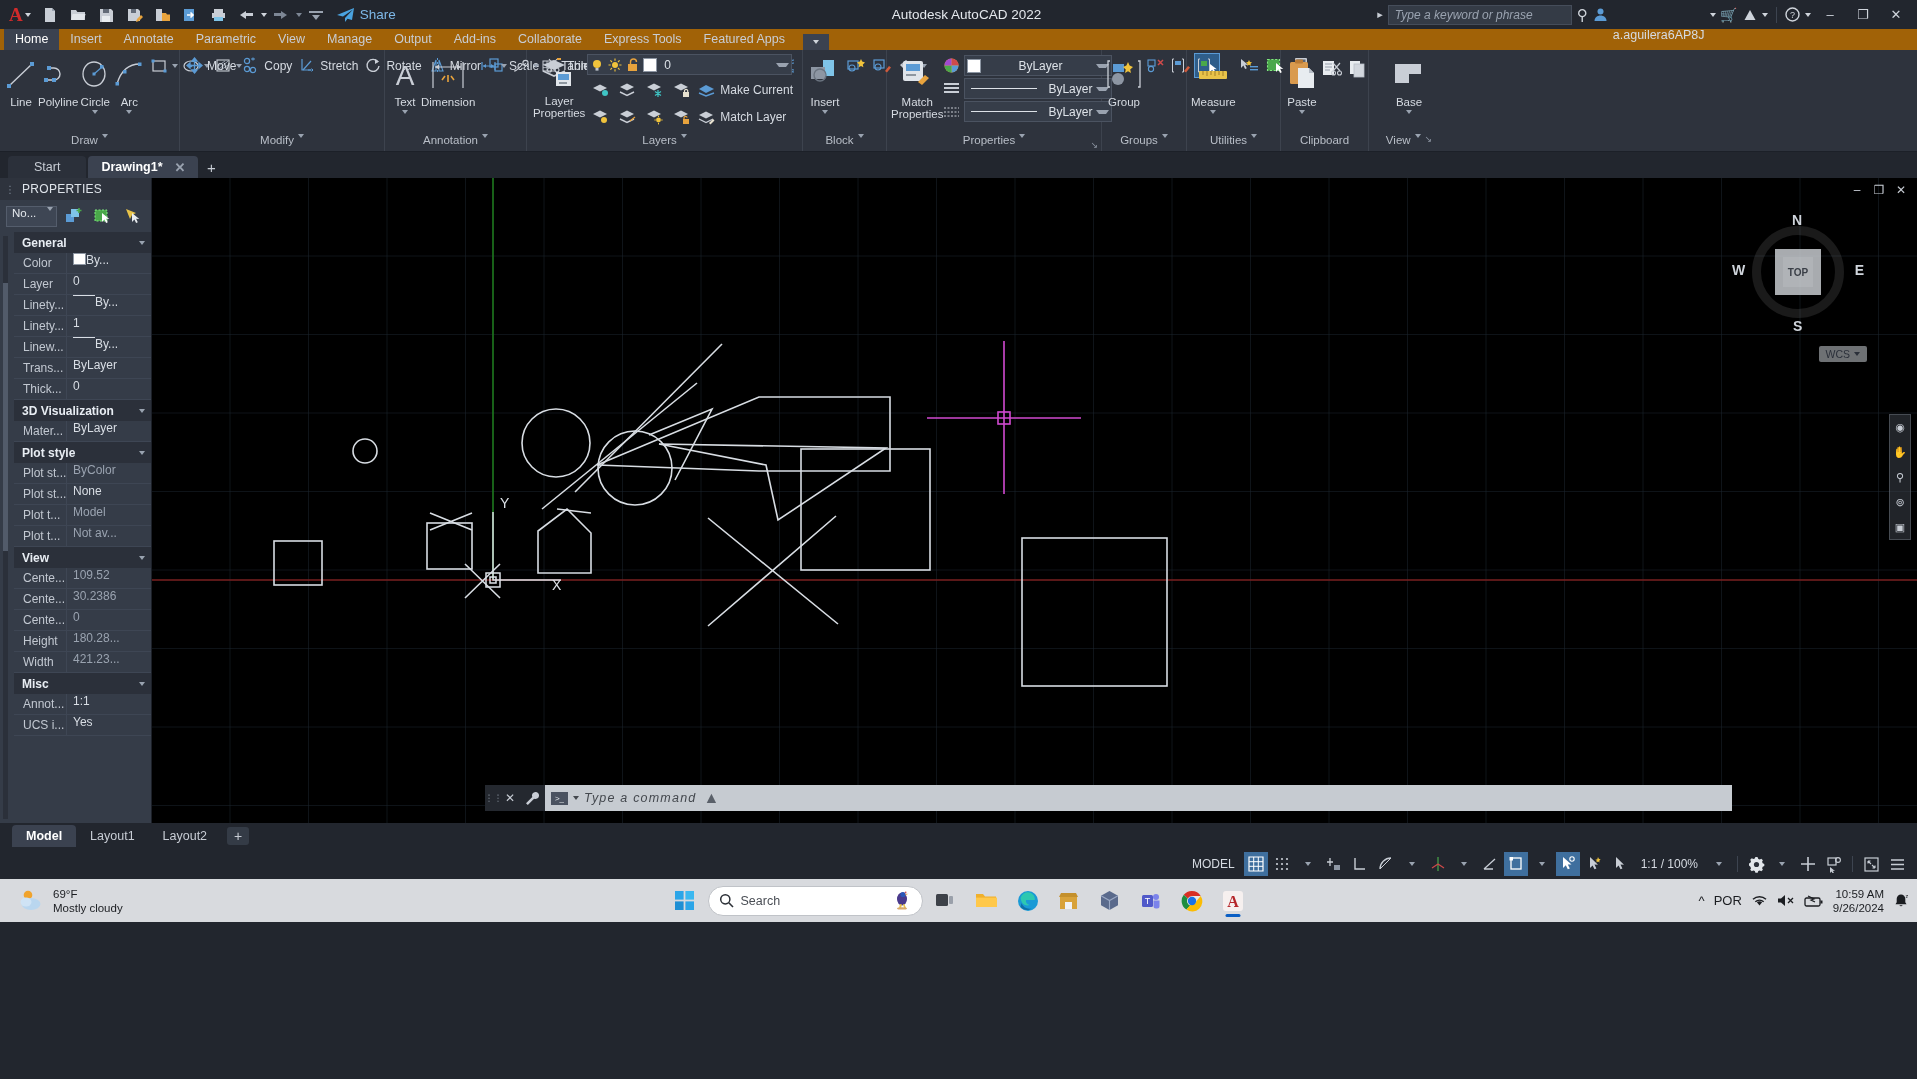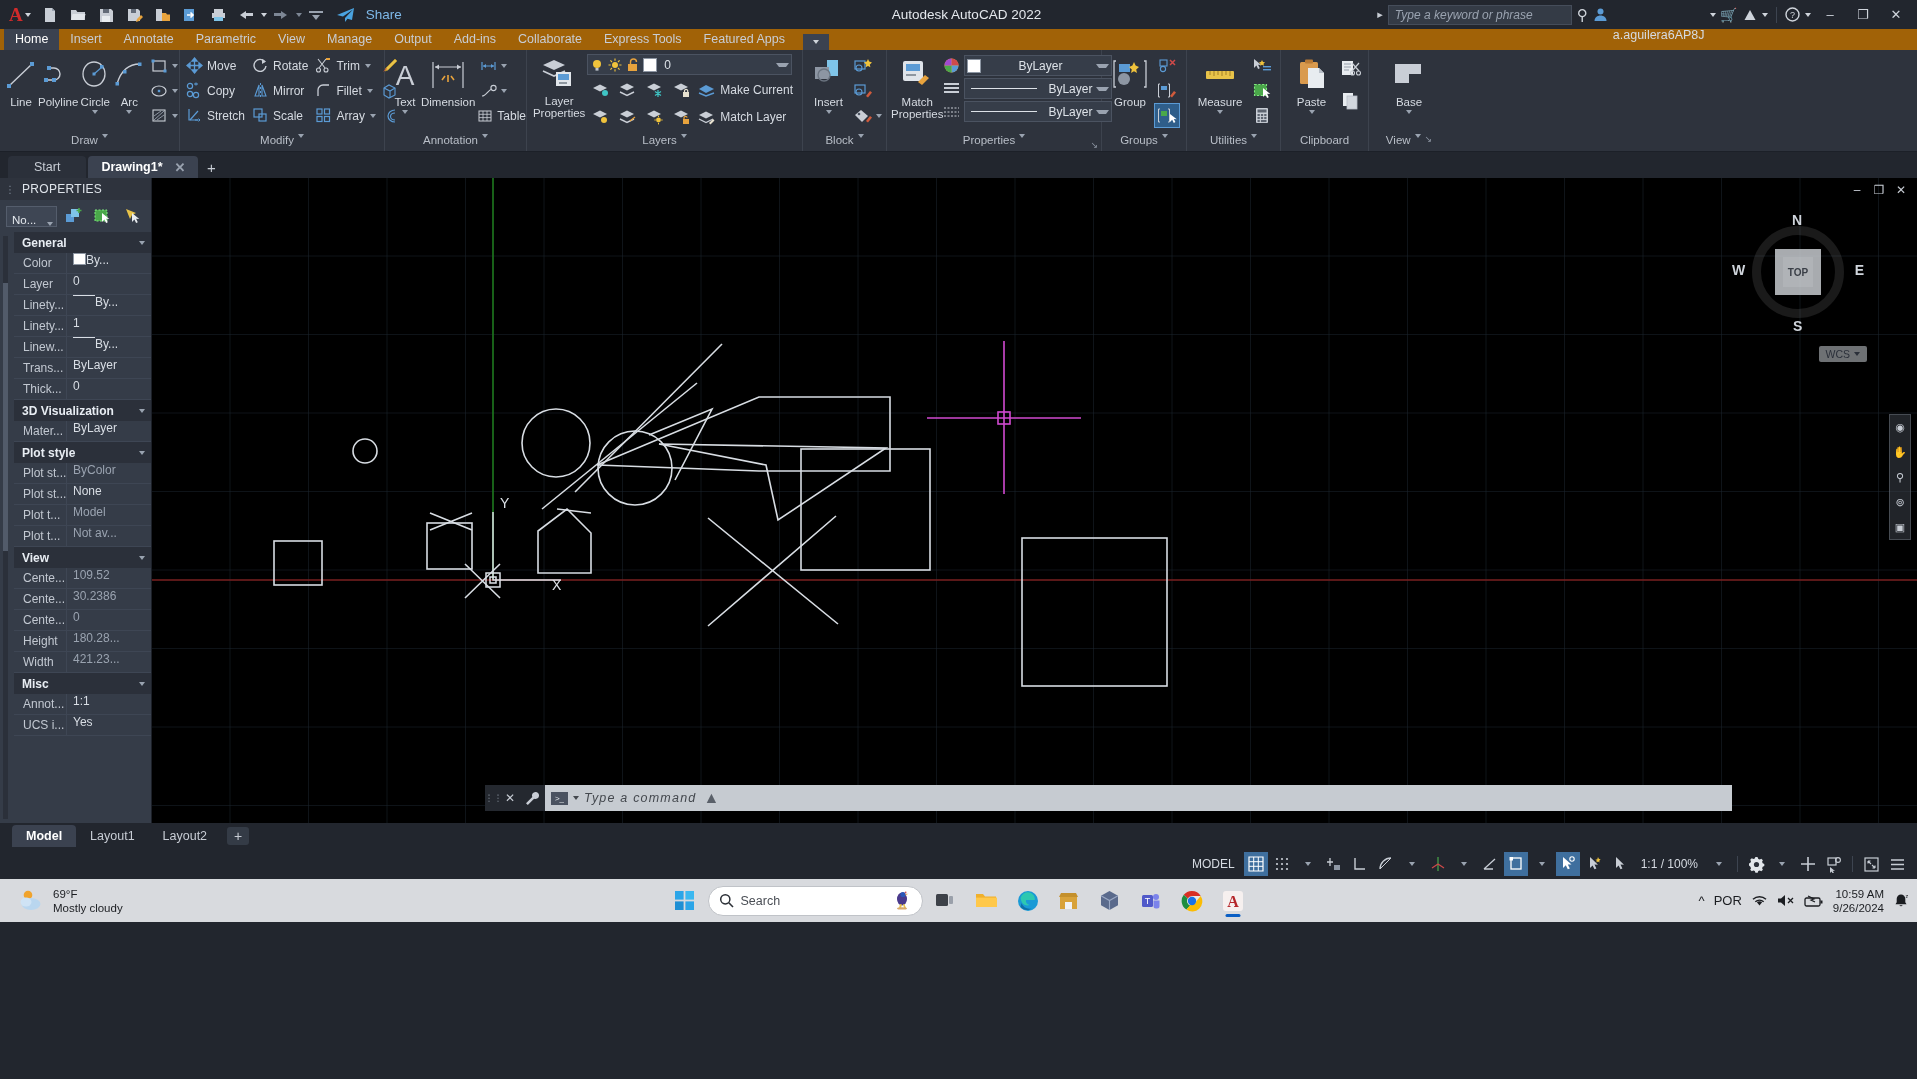--- a/index.html
+++ b/index.html
@@ -4,21 +4,21 @@
 <style>
   * { box-sizing: border-box; margin:0; padding:0; }
   html,body { width:1917px; height:1079px; overflow:hidden;
     font-family:"Liberation Sans", sans-serif; background:#22262e; }
 
   
   .titlebar { height:29px; background:#22262e; display:flex; align-items:center;
     position:relative; padding-left:4px; }
   .qat { display:flex; align-items:center; gap:1px; }
   .qat-btn { width:27px; height:26px; display:flex; align-items:center;
-    justify-content:center; cursor:pointer;gap:6px; }
+    justify-content:center; cursor:pointer; }
   .qat-sep { width:1px; height:16px; background:#3d4450; margin:0 3px; }
   .acad-logo { font-size:19px; font-weight:bold; color:#d02b2b;
     font-family:"Liberation Serif", serif; padding:0 2px 0 5px; }
   .caret-sm { width:0;height:0;border-left:3.5px solid transparent;
     border-right:3.5px solid transparent;border-top:4px solid #cfd4db; }
   .share-txt { color:#7eb8e8; font-size:13.5px; margin-left:5px; }
   .title-center { position:absolute; left:16px; right:0; text-align:center;
     color:#e4e8ed; font-size:13.5px; pointer-events:none; }
   .title-right { margin-left:auto; display:flex; align-items:center;
     gap:5px; padding-right:7px; z-index:2; }
@@ -55,21 +55,21 @@
     cursor:pointer; padding:2px 0; }
   .bigbtn .ic { height:40px; display:flex; align-items:center; justify-content:center; }
   .bigbtn .lb { font-size:11.5px; color:#d6dbe2; margin-top:1px;
     text-align:center; line-height:12px; }
 
   .smbtn { display:flex; align-items:center; gap:4px; padding:2px 5px 2px 2px;
     cursor:pointer; height:25px; }
   .smbtn .lb { font-size:12px; color:#d6dbe2; white-space:nowrap; }
   .iconbtn { width:26px; height:25px; display:flex; align-items:center;
     justify-content:center; cursor:pointer; }
-  .col3 { display:flex; flex-direction:column; }
+  .col3 { display:flex; flex-direction:row; }
   .row-ic { display:flex; align-items:center; }
 
   .combo { height:21px; background:#363d49; border:1px solid #4b5361;
     display:flex; align-items:center; padding:0 2px; gap:4px; }
   .combo .txt { font-size:12px; color:#dde2e8; flex:1; padding-left:3px; }
   .combo .arw { width:13px; display:flex; justify-content:center; }
   .swatch { width:14px; height:14px; border:1px solid #8d96a3; background:#fff; }
   .linesample { flex:1; border-top:1.5px solid #dde2e8; margin:0 4px; }
 
   .panel-diag { position:absolute; right:3px; bottom:1px; font-size:9px;
@@ -92,21 +92,21 @@
   
   .props { width:152px; background:#353c48; display:flex; flex-direction:column;
     border-right:1px solid #1c2028; }
   .props-hd { height:22px; display:flex; align-items:center; gap:6px;
     padding-left:5px; background:#2e333d; }
   .grip { color:#7d8795; font-size:10px; letter-spacing:1px; }
   .props-title { font-size:12px; color:#dfe4ea; letter-spacing:.3px; }
   .props-tool { height:32px; display:flex; align-items:center; gap:4px;
     padding:0 6px; }
   .pcombo { width:52px; height:21px; background:#3e4654; border:1px solid #545d6c;
-    display:flex; align-items:flex-end; justify-content:space-between;
+    display:flex; align-items:flex-start; justify-content:space-between;
     padding:0 3px 0 5px; font-size:11.5px; color:#e4e8ed; cursor:pointer; }
   .props-list { flex:1; overflow:hidden; padding-left:14px; position:relative; }
   .props-scroll { position:absolute; left:3px; top:4px; bottom:4px; width:5px;
     background:#2b303a; }
   .props-scroll i { position:absolute; left:0; top:8%; height:46%; width:5px;
     background:#525b6a; display:block; }
   .grp-hd { height:21px; background:#2b303a; display:flex; align-items:center;
     justify-content:space-between; padding:0 6px 0 8px; font-size:12px;
     font-weight:bold; color:#e8edf3; cursor:pointer; }
   .prow { height:21px; display:flex; align-items:center; font-size:12px;

